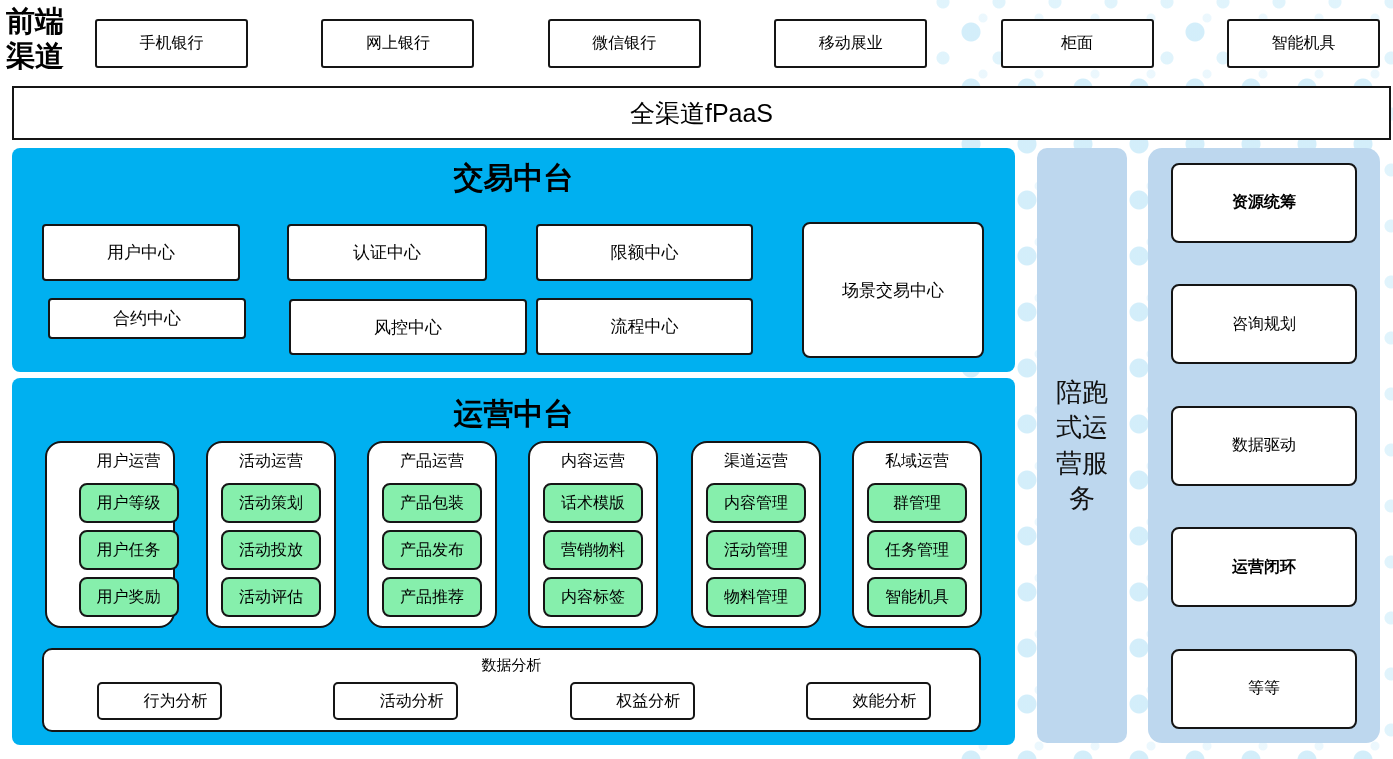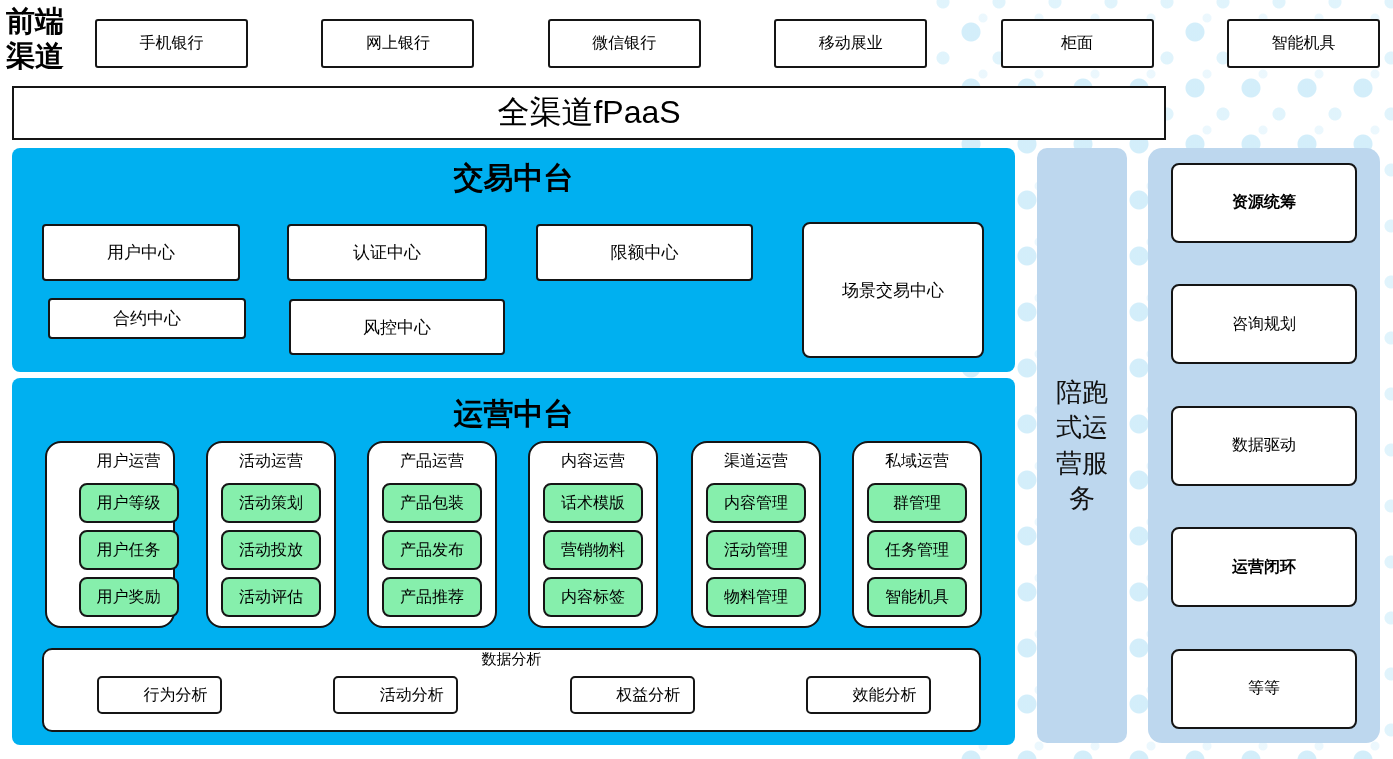--- a/index.html
+++ b/index.html
@@ -45,24 +45,24 @@
   .channel-box {
     width: 153px; height: 49px;
     background: #fff; border: 2px solid #151515; border-radius: 3px;
     display: flex; align-items: center; justify-content: center;
     font-size: 16px;
   }
 
   
   .fpaas {
     position: absolute;
-    left: 12px; top: 86px; width: 1154px; height: 54px;
+    left: 12px; top: 86px; width: 1379px; height: 54px;
     background: #fff; border: 2px solid #151515;
     display: flex; align-items: center; justify-content: center;
-    font-size: 32px; font-weight: 500;
+    font-size: 25px; font-weight: 500;
   }
 
   
   .panel-trade, .panel-ops {
     position: absolute;
     left: 12px; width: 1003px;
     background: #00B0F0; border-radius: 8px;
   }
   .panel-trade { top: 148px; height: 224px; }
   .panel-ops   { top: 378px; height: 367px; }
@@ -78,21 +78,21 @@
     position: absolute;
     background: #fff; border: 2px solid #151515; border-radius: 4px;
     display: flex; align-items: center; justify-content: center;
     font-size: 17px;
   }
   .tb1 { left: 30px;  top: 76px;  width: 198px; height: 57px; }
   .tb2 { left: 275px; top: 76px;  width: 200px; height: 57px; }
   .tb3 { left: 524px; top: 76px;  width: 217px; height: 57px; }
   .tb4 { left: 790px; top: 74px;  width: 182px; height: 136px; border-radius: 8px; }
   .tb5 { left: 36px;  top: 150px; width: 198px; height: 41px; }
-  .tb6 { left: 277px; top: 151px; width: 216px; height: 56px; }
+  .tb6 { left: 277px; top: 151px; width: 238px; height: 56px; }
   .tb7 { left: 524px; top: 150px; width: 217px; height: 57px; }
 
   
   .opcol {
     position: absolute; top: 63px;
     width: 130px; height: 187px;
     background: #fff; border: 2px solid #151515; border-radius: 16px;
     display: flex; flex-direction: column; align-items: center;
   }
   .c1 { left: 33px; padding-left: 37px; }  .c2 { left: 194px; } .c3 { left: 355px; }
@@ -104,21 +104,21 @@
     display: flex; align-items: center; justify-content: center;
     font-size: 16px;
   }
   .opcol-item:nth-of-type(2) { margin-top: 11px; }
 
   
   .analysis {
     position: absolute; left: 30px; top: 270px; width: 939px; height: 84px;
     background: #fff; border: 2px solid #151515; border-radius: 10px;
   }
-  .analysis-title { text-align: center; font-size: 15px; }
+  .analysis-title { text-align: center; font-size: 15px; padding-top: 6px; }
   .analysis-row { display: flex; justify-content: space-between; padding: 7px 48px 0 53px; }
   .analysis-box {
     width: 125px; height: 38px;
     background: #fff; border: 2px solid #151515; border-radius: 5px;
     display: flex; align-items: center; justify-content: center;
     font-size: 16px;
     padding-left: 32px;
   }
 
   
@@ -167,20 +167,21 @@
   <div class="fpaas">全渠道fPaaS</div>
 
   <div class="panel-trade">
     <div class="panel-title">交易中台</div>
     <div class="wbox tb1">用户中心</div>
     <div class="wbox tb2">认证中心</div>
     <div class="wbox tb3">限额中心</div>
     <div class="wbox tb4">场景交易中心</div>
     <div class="wbox tb5">合约中心</div>
     <div class="wbox tb6">风控中心</div>
+    <div class="wbox tb7">流程中心</div>
   </div>
 
   <div class="panel-ops">
     <div class="panel-title">运营中台</div>
 
     <div class="opcol c1">
       <div class="opcol-title">用户运营</div>
       <div class="opcol-item">用户等级</div>
       <div class="opcol-item">用户任务</div>
       <div class="opcol-item">用户奖励</div>

